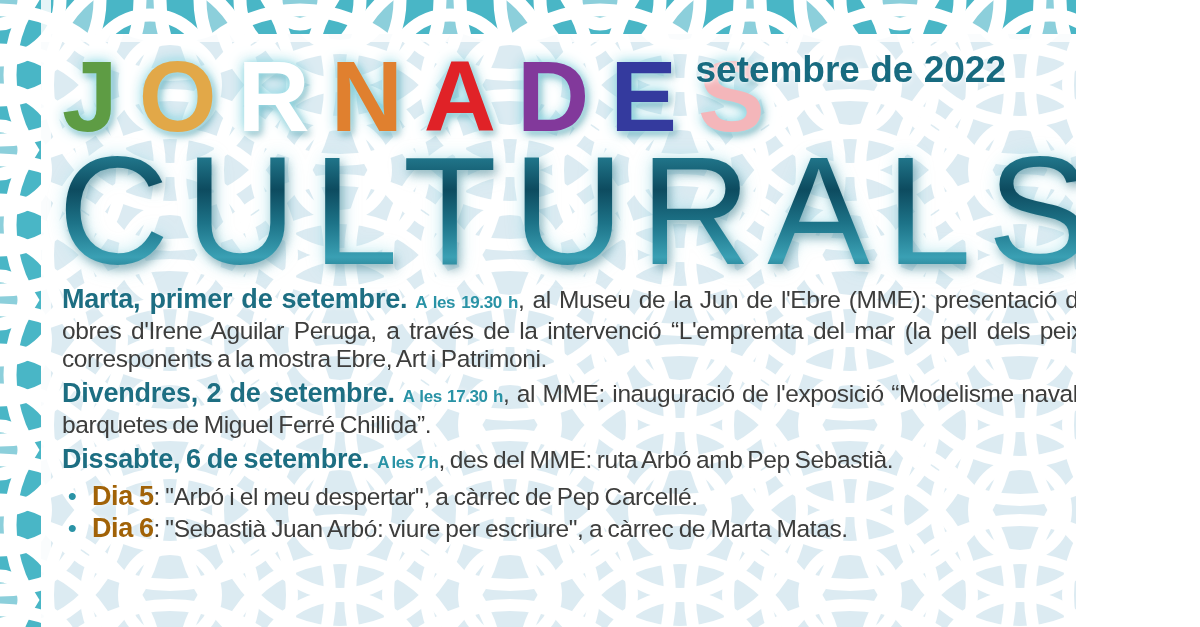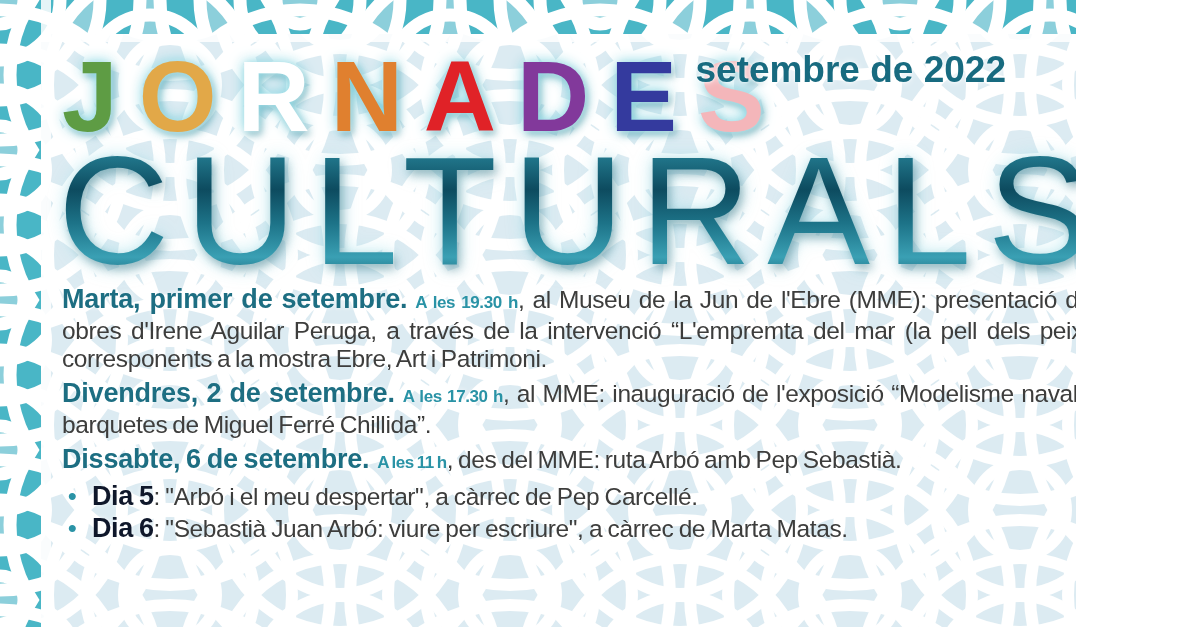--- a/index.html
+++ b/index.html
@@ -42,21 +42,21 @@
     font-size:24.5px;color:#3d3d3c;letter-spacing:-0.4px;word-spacing:-1.5px;
   }
   .ehead{font-size:27px;font-weight:bold;color:#1d6e82;letter-spacing:-0.2px;
          text-shadow:0 0 5px rgba(255,255,255,.85);}
   .etime{font-size:17px;font-weight:bold;color:#2a93a6;margin-left:8px;
          text-shadow:0 0 5px rgba(255,255,255,.85);}
   .bullets{margin-top:2px;}
   .bullet{line-height:27px;margin:0 0 5px 0;font-size:24.5px;color:#3d3d3c;
           letter-spacing:-0.4px;word-spacing:-1px;padding-left:30px;position:relative;}
   .bullet::before{content:"•";position:absolute;left:6px;top:0;color:#2a93a6;font-weight:bold;}
-  .blabel{font-size:27px;font-weight:bold;color:#0f172a;
+  .blabel{font-size:27px;font-weight:bold;color:#a16207;
           text-shadow:0 0 5px rgba(255,255,255,.85);}
 </style>
 </head>
 <body>
 
 <div class="poster">
 
   <svg class="bg" width="1200" height="627" viewBox="0 0 1200 627" aria-hidden="true">
     <defs>
       <pattern id="wlight" width="340" height="170" patternUnits="userSpaceOnUse">
@@ -140,21 +140,21 @@
   </div>
 
   <div class="culturals">CULTURALS</div>
 
   <div class="content">
 
     <p class="event"><span class="ehead">Marta, primer de setembre.</span><span class="etime">A les 19.30 h</span><span>, al Museu de la Jun de l'Ebre (MME): presentació de les obres d'Irene Aguilar Peruga, a través de la intervenció  “L'empremta del mar (la pell dels peixos)“, corresponents a la mostra Ebre, Art i Patrimoni.</span></p>
 
     <p class="event"><span class="ehead">Divendres, 2 de setembre.</span><span class="etime">A les 17.30 h</span><span>, al MME: inauguració de l'exposició “Modelisme naval. Les barquetes de Miguel Ferré Chillida”.</span></p>
 
-    <p class="event"><span class="ehead">Dissabte, 6 de setembre.</span><span class="etime">A les 11 h</span><span>, des del MME: ruta Arbó amb Pep Sebastià.</span></p>
+    <p class="event"><span class="ehead">Dissabte, 6 de setembre.</span><span class="etime">A les 7 h</span><span>, des del MME: ruta Arbó amb Pep Sebastià.</span></p>
 
 
 
     <div class="bullets">
       <div class="bullet"><span class="blabel">Dia 5</span><span>: "Arbó i el meu despertar", a càrrec de Pep Carcellé.</span></div>
       <div class="bullet"><span class="blabel">Dia 6</span><span>: "Sebastià Juan Arbó: viure per escriure", a càrrec de Marta Matas.</span></div>
 
     </div>
 
   </div>

